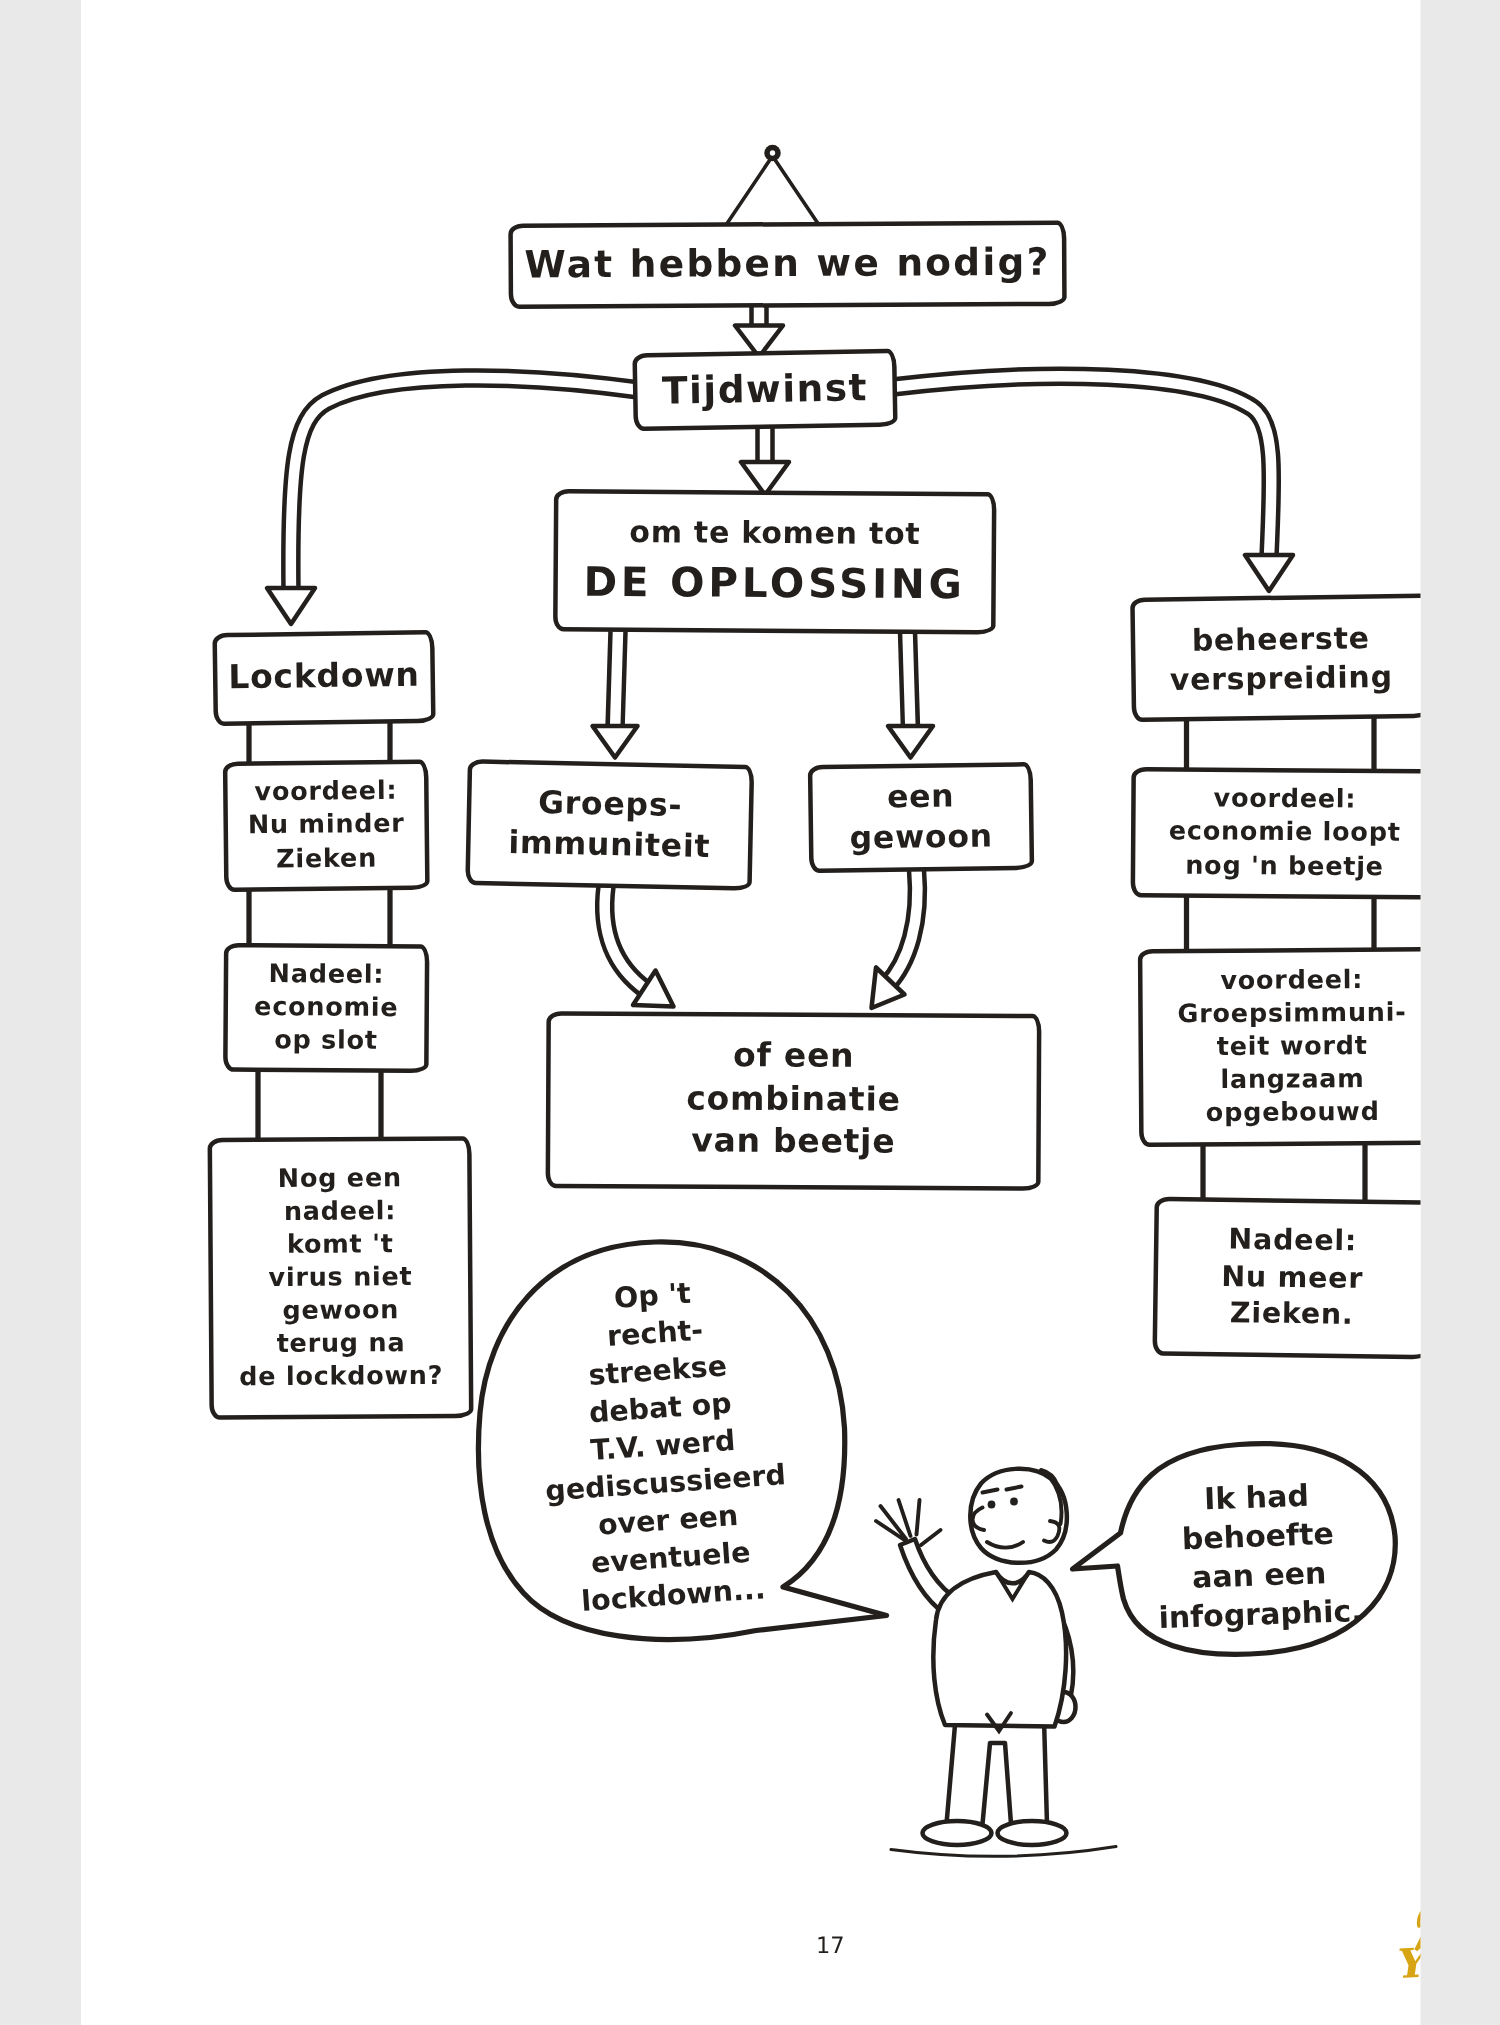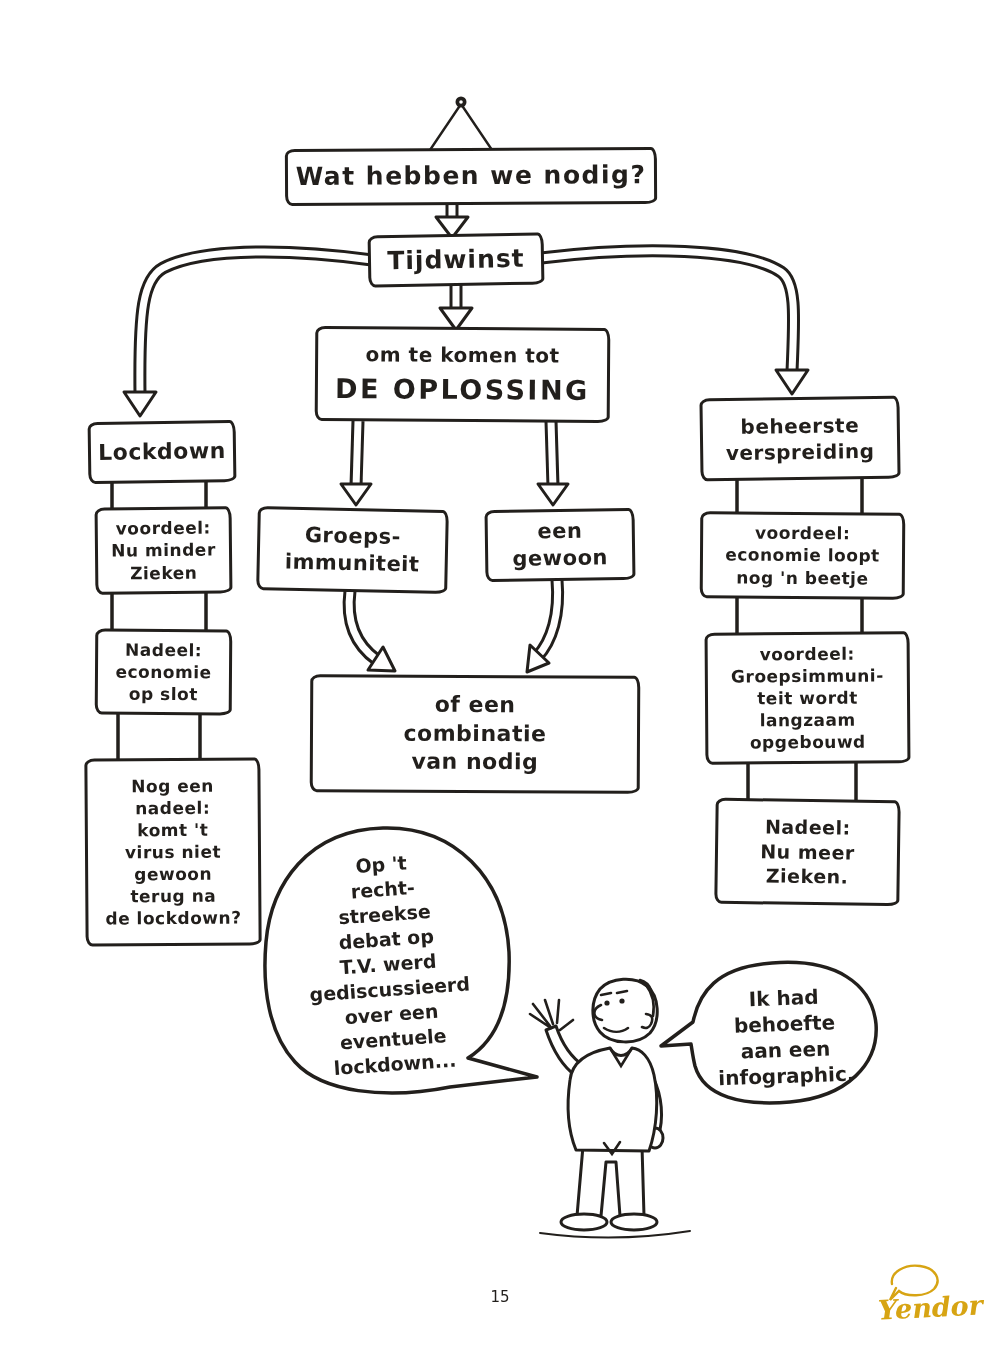--- a/index.html
+++ b/index.html
@@ -1,18 +1,18 @@
 <!DOCTYPE html>
 <html style="--ink: #221f1c; --paper: #ffffff; --gold: #d7a413;"><head>
 <meta charset="utf-8">
 <style>
   :root{ --ink:#221f1c; --paper:#ffffff; --gold:#d7a413; }
   html,body{margin:0;padding:0;background:#e9e9e9;}
   .canvas{
-    position:relative;width:1000px;height:1350px;margin:0 auto;
+    position:relative;width:893px;height:1350px;margin:0 auto;
     background:var(--paper);overflow:hidden;
     font-family:"DejaVu Sans",sans-serif;color:var(--ink);
   }
   svg.art{position:absolute;left:0;top:0;z-index:1;}
   
   .tube{fill:none;stroke:var(--ink);stroke-width:13;}
   .tubei{fill:none;stroke:#fff;stroke-width:7;}
   .head{fill:#fff;stroke:var(--ink);stroke-width:3;stroke-linejoin:round;}
   .link{fill:none;stroke:var(--ink);stroke-width:3.5;}
   .string{fill:none;stroke:var(--ink);stroke-width:2.4;}
@@ -167,21 +167,21 @@
   </div>
 
   <div class="node" style="left:485px;top:509px;width:150px;height:72px;font-size:21px;transform:rotate(-.8deg)">
     <span class="t">een
 gewoon</span>
   </div>
 
   <div class="node" style="left:310px;top:675px;width:330px;height:118px;font-size:22px;transform:rotate(.3deg)">
     <span class="t">of een
 combinatie
-van nodig</span>
+van beetje</span>
   </div>
 
   <div class="node" style="left:88px;top:421px;width:148px;height:62px;font-size:22px;transform:rotate(-.8deg)">
     <span class="t">Lockdown</span>
   </div>
 
   <div class="node" style="left:95px;top:507px;width:137px;height:87px;font-size:17px;transform:rotate(-.6deg)">
     <span class="t">voordeel:
 Nu minder
 Zieken</span>
@@ -236,17 +236,17 @@
 gediscussieerd
 over een
 eventuele
 lockdown...</div>
 
   <div class="bubble-text" style="left:700px;top:985px;width:170px;font-size:20px;line-height:26px;transform:rotate(-2deg)">Ik had
 behoefte
 aan een
 infographic.</div>
 
-  <div class="pagenum">15</div>
+  <div class="pagenum">17</div>
 
   <div class="logo-text">Yendor</div>
 
 </div>
 
 </body></html>

